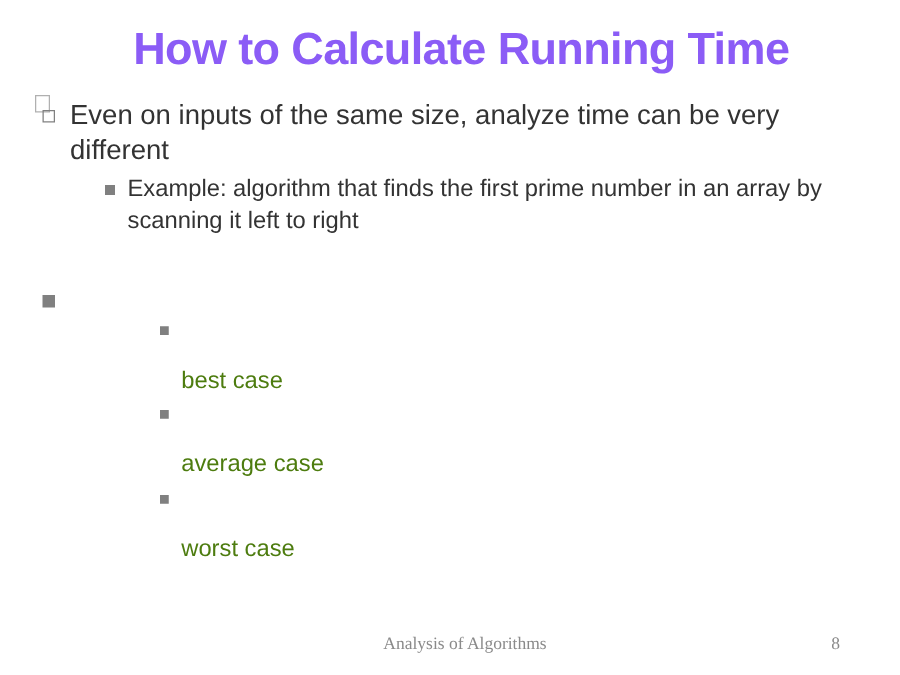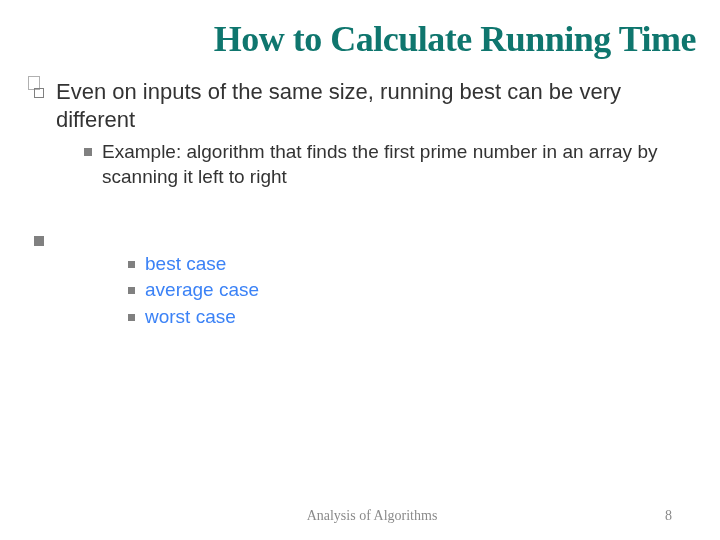--- a/index.html
+++ b/index.html
@@ -4,24 +4,24 @@
 <style>
   * { margin: 0; padding: 0; box-sizing: border-box; }
   html, body { width: 720px; height: 540px; overflow: hidden; }
   body {
     font-family: Tahoma, Verdana, Geneva, sans-serif;
     background: #ffffff;
     position: relative;
     padding: 18px 24px 0 24px;
   }
   .title {
-    font-family: Liberation Serif, serif;
+    font-family: Liberation Sans, sans-serif;
     font-size: 36px;
-    color: #0f766e;
-    text-align: right;
+    color: #8b5cf6;
+    text-align: center;
     letter-spacing: -0.5px;
     margin-bottom: 18px;
     margin-left: 18px;
   }
   .body-area {
     padding-left: 10px;
     position: relative;
   }
   .bullet-l1 {
     display: flex;
@@ -67,22 +67,23 @@
   }
   .bullet-l3 .bicon {
     width: 7px; height: 7px;
     margin-top: 9px;
     margin-right: 10px;
     flex: 0 0 auto;
     background: #808080;
   }
   .bullet-l3 .btext {
     font-size: 19px;
-    color: #3b82f6;
+    color: #4d7c0f;
     line-height: 1.3;
+    margin-top: 41px;
   }
   .cursor-box {
     position: absolute;
     top: 76px;
     left: 28px;
     width: 12px;
     height: 14px;
     border: 1px solid #b0b0b0;
     background: transparent;
   }
@@ -114,21 +115,21 @@
 <body>
 
 <div class="cursor-box"></div>
 
 <h1 class="title">How to Calculate Running Time</h1>
 
 <div class="body-area">
 
   <div class="bullet-l1">
     <div class="bicon hollow-sq"></div>
-    <div class="btext">Even on inputs of the same size, running best can be very different</div>
+    <div class="btext">Even on inputs of the same size, analyze time can be very different</div>
   </div>
 
   <div class="bullet-l2">
     <div class="bicon"></div>
     <div class="btext">Example: algorithm that finds the first prime number in an array by scanning it left to right</div>
   </div>
 
   <div style="height:10px"></div>
 
   <div class="bullet-l1">

